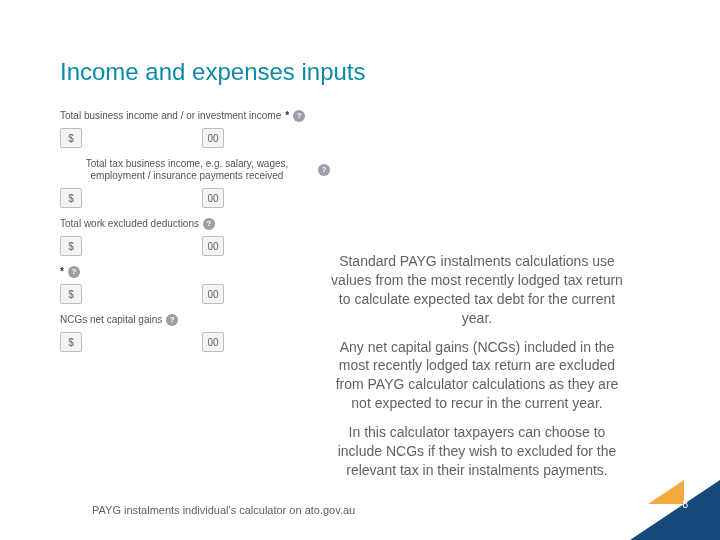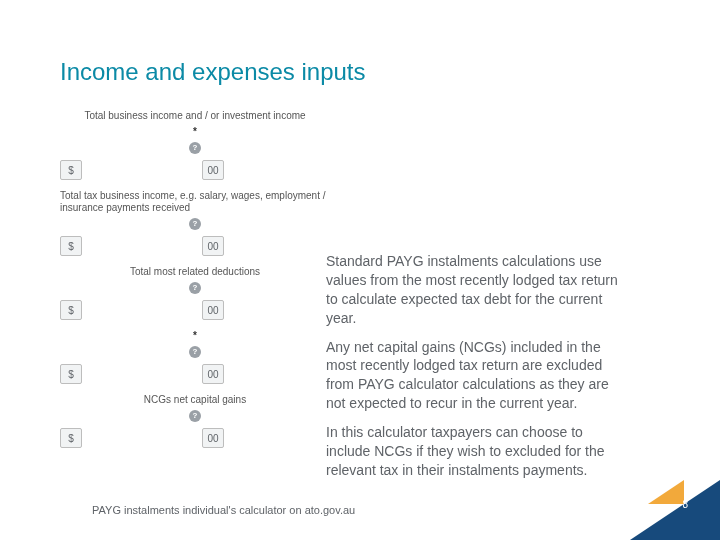--- a/index.html
+++ b/index.html
@@ -1,21 +1,21 @@
 <!DOCTYPE html>
 <html><head>
 <meta charset="utf-8">
 <style>
-  * { box-sizing: border-box; margin: 0; padding: 0; }
+  * { box-sizing: border-box; margin: 0; padding: 0; text-align: center; }
   html, body { width: 720px; height: 540px; font-family: Arial, Helvetica, sans-serif; background: #fff; color: #333; }
   .slide { position: relative; width: 720px; height: 540px; }
   .title { position: absolute; left: 60px; top: 58px; font-size: 24px; font-weight: 400; color: #0b8aa6; }
   .form-area { position: absolute; left: 60px; top: 110px; width: 270px; }
   .field-row { margin-bottom: 10px; }
-  .field-label { font-size: 10px; color: #555; display: flex; align-items: center; gap: 4px; line-height: 1.2; flex-direction: column; }
+  .field-label { font-size: 10px; color: #555; display: flex; align-items: center; gap: 4px; line-height: 1.2; }
   .req { color: #333; font-weight: bold; }
   .help-icon { display: inline-flex; align-items: center; justify-content: center; width: 12px; height: 12px; border-radius: 50%; background: #9aa0a6; color: #fff; font-size: 8px; font-weight: bold; flex-shrink: 0; }
   .input-pair { display: flex; gap: 120px; margin-top: 6px; }
   .dollar-box, .cents-box { display: inline-flex; align-items: center; justify-content: center; height: 20px; border: 1px solid #bdbdbd; background: #f1f3f4; border-radius: 2px; font-size: 10px; color: #5f6368; }
   .dollar-box { width: 22px; }
   .cents-box { width: 22px; }
   .text-block { position: absolute; left: 326px; top: 252px; width: 302px; font-size: 14px; color: #5f6368; line-height: 1.35; }
   .text-block p { margin-bottom: 10px; }
   .footer { position: absolute; left: 92px; bottom: 24px; font-size: 11px; color: #5f6368; }
   .pagenum { position: absolute; right: 32px; bottom: 30px; font-size: 10px; color: #fff; z-index: 3; }
@@ -46,21 +46,21 @@
           <span>Total tax business income, e.g. salary, wages, employment / insurance payments received</span>
           <span class="help-icon">?</span>
         </div>
         <div class="input-pair">
           <span class="dollar-box">$</span>
           <span class="cents-box">00</span>
         </div>
       </div>
       <div class="field-row">
         <div class="field-label">
-          <span>Total most related deductions</span>
+          <span>Total work excluded deductions</span>
           <span class="help-icon">?</span>
         </div>
         <div class="input-pair">
           <span class="dollar-box">$</span>
           <span class="cents-box">00</span>
         </div>
       </div>
       <div class="field-row">
         <div class="field-label">
           <span class="req">*</span>

